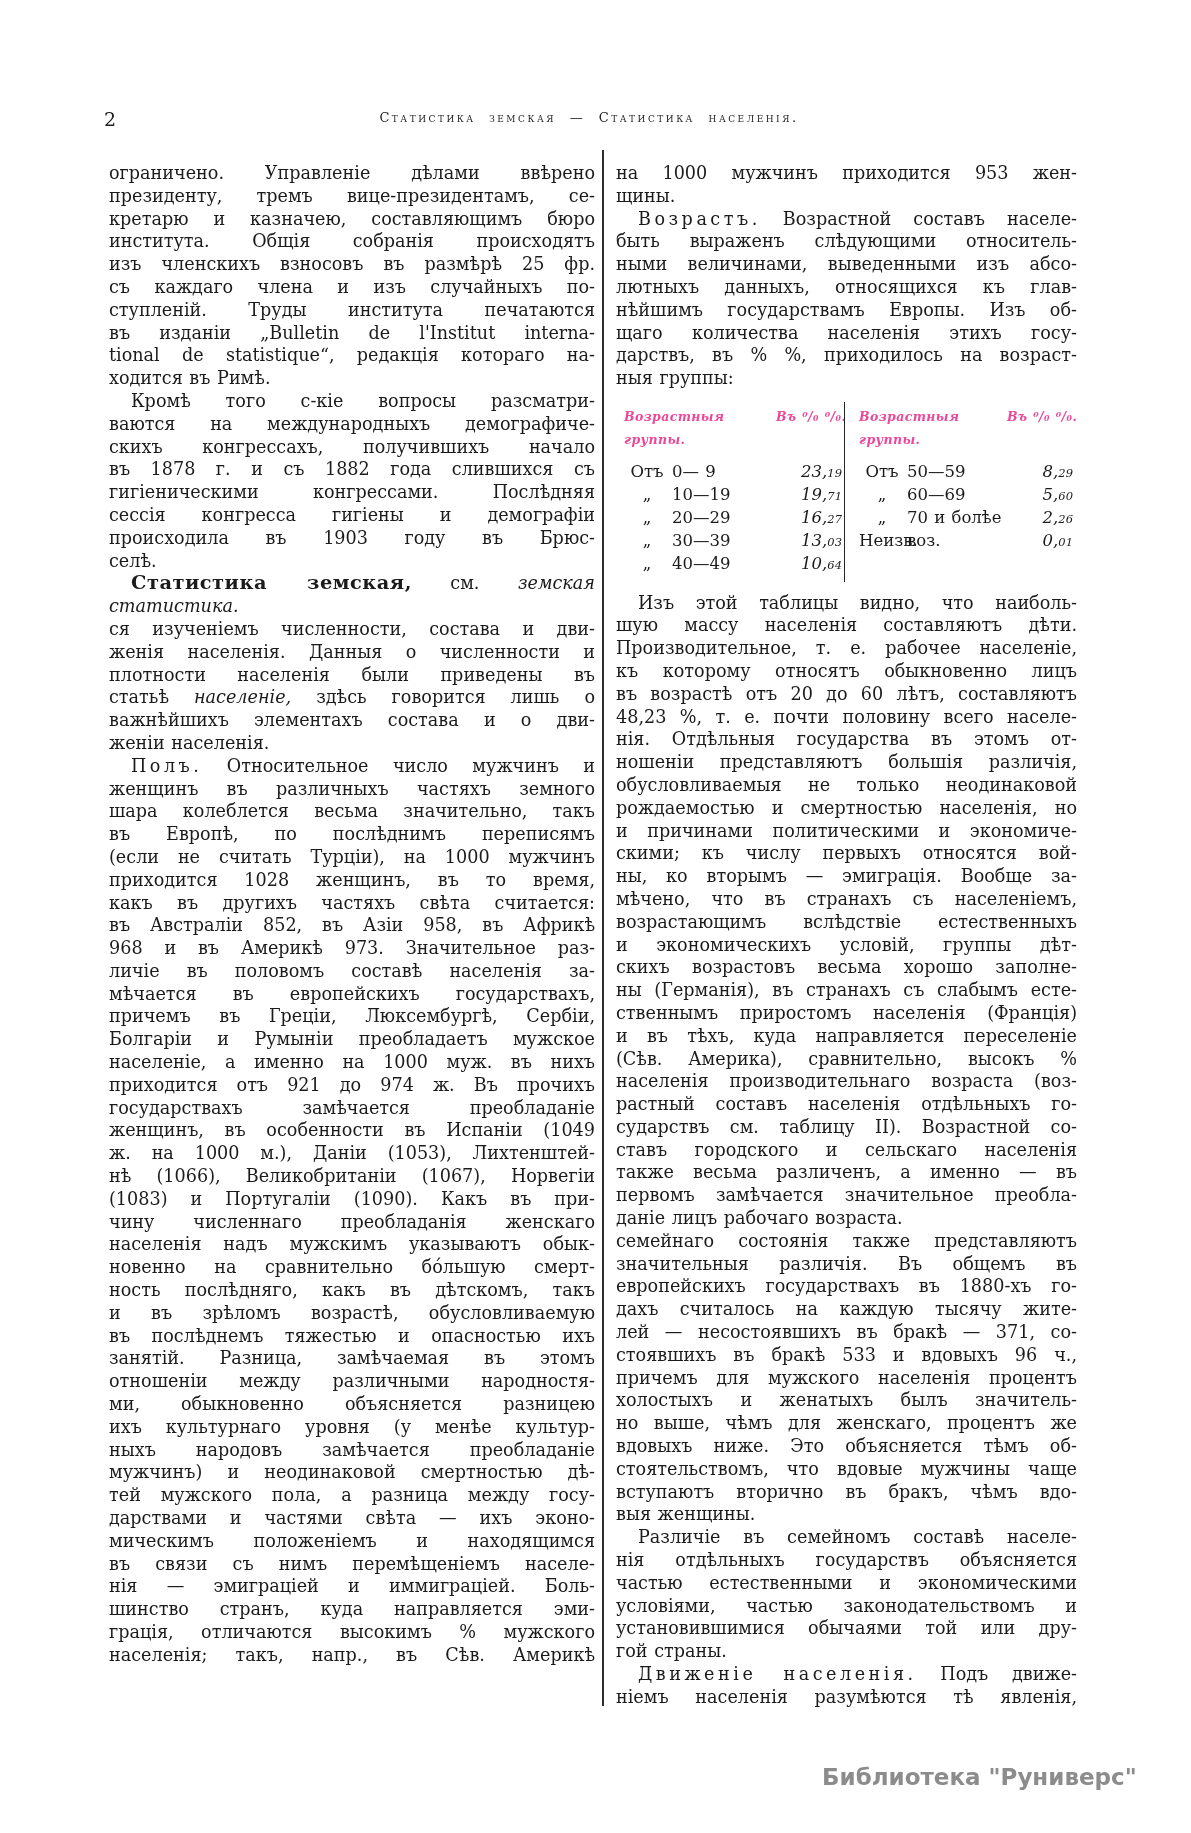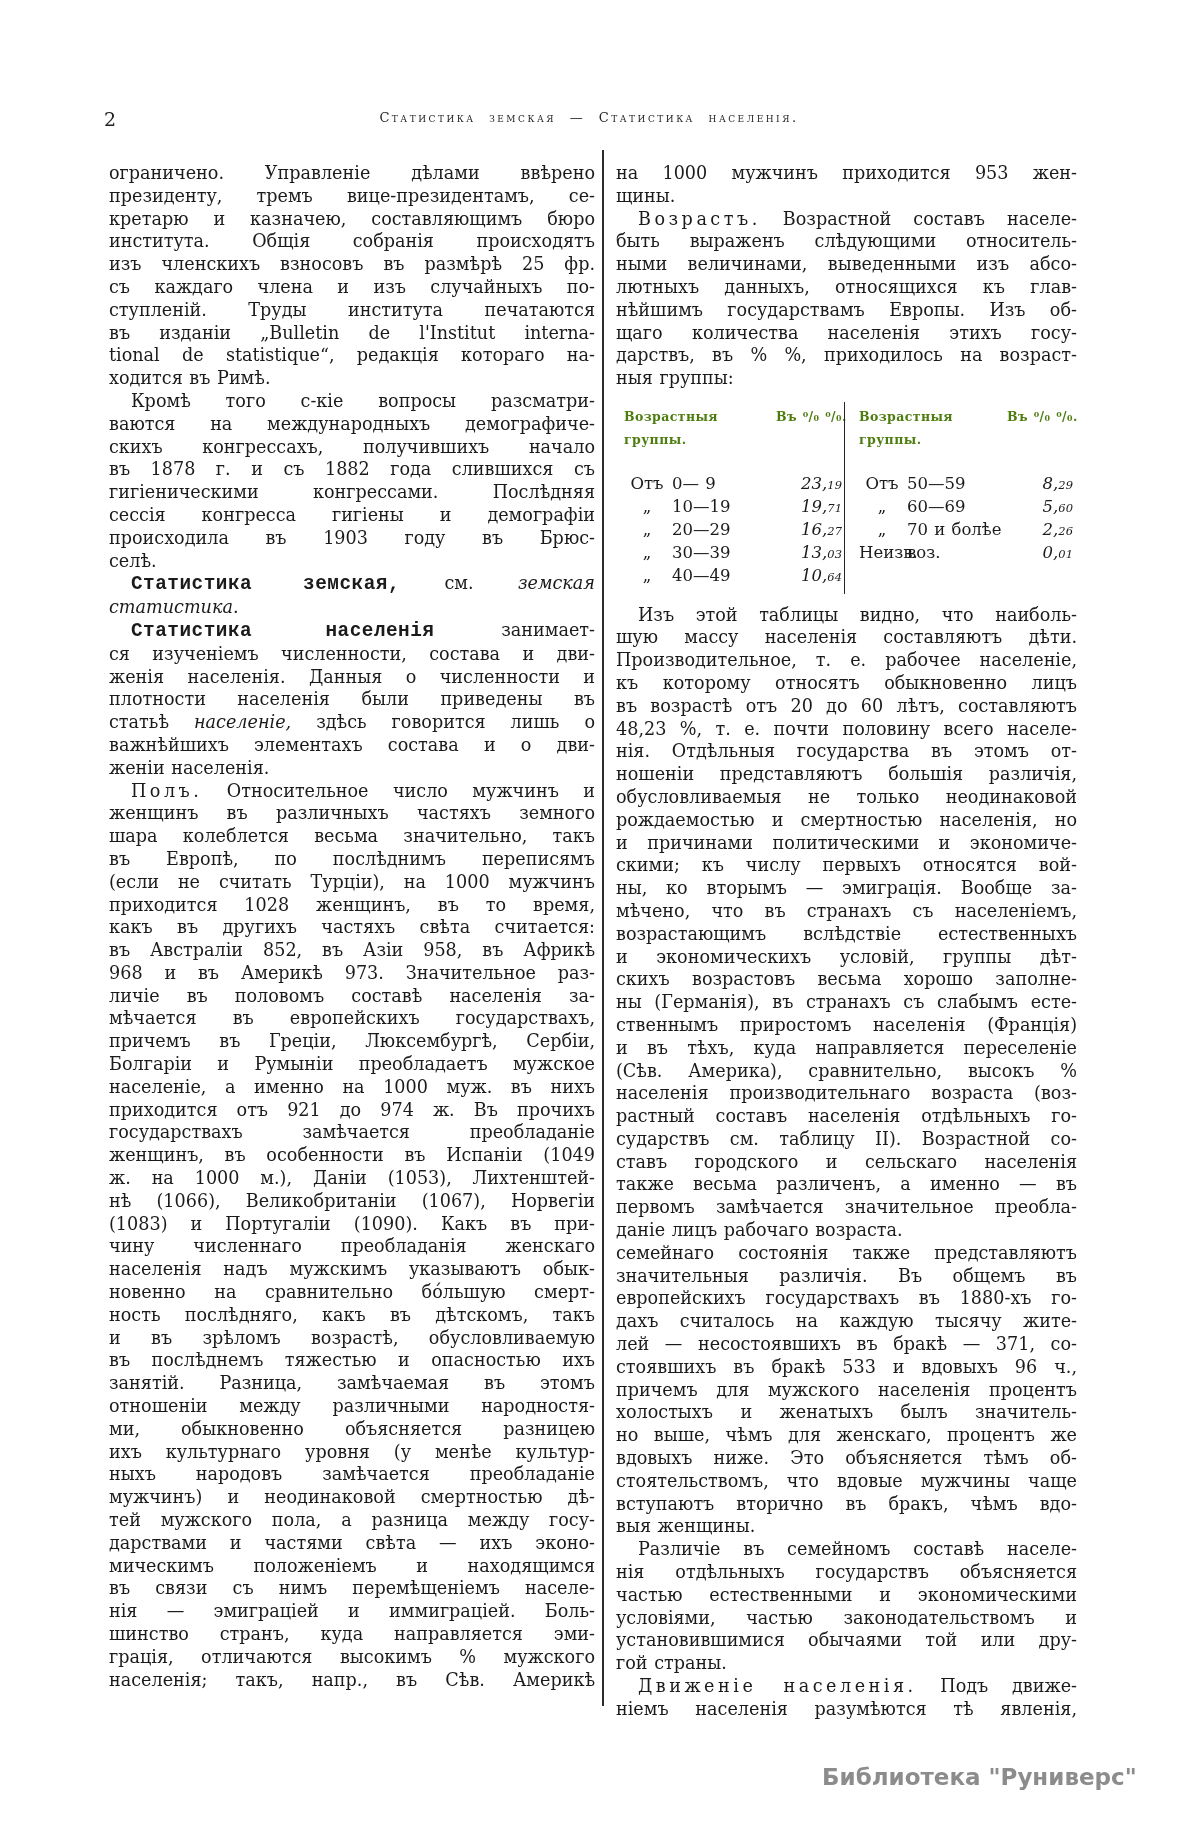--- a/index.html
+++ b/index.html
@@ -21,28 +21,28 @@
   .col {
     position:absolute; top:162px; font-size:17.6px; line-height:22.8px; color:#1b1b1b;
     word-spacing:1px;
   }
   .col-left  { left:109px; width:486px; }
   .col-right { left:616px; width:461px; }
   .line { text-align:justify; text-align-last:justify; }
   .line.end { text-align-last:left; }
   .line.indent { text-indent:22px; }
   .s-n { }
-  .s-b { font-weight:bold; font-size:1.1em; letter-spacing:0.5px;font-family:Liberation Mono, monospace; }
+  .s-b { font-weight:bold; font-size:1.1em; letter-spacing:0.5px; }
   .s-i { font-style:italic; }
   .s-sp { letter-spacing:3.5px; }
   
   .agetable { display:flex; margin:12px 0 10px 6px; }
   .t-half { width:222px; padding:4px 2px 6px 2px; }
   .t-half.righthalf { border-left:1.5px solid #242424; width:231px; padding-left:14px; }
-  .t-head { display:flex; font-size:12.5px; font-weight:bold; letter-spacing:0.4px; margin-bottom:21px; color:#4d7c0f; }
+  .t-head { display:flex; font-size:12.5px; font-weight:bold; letter-spacing:0.4px; margin-bottom:9px; color:#ec4899;font-style:italic; }
   .t-head .h1 { flex:1; }
   .t-head .h2 { width:66px; text-align:right; white-space:nowrap; }
   .t-row { display:flex; font-size:16.5px; line-height:22px; }
   .t-prefix { width:46px; text-align:center; }
   .t-range { flex:1; padding-left:2px; }
   .t-val { width:56px; text-align:right;font-style:italic; }
   .t-val .dec { font-size:11.5px; }
   .watermark {
     position:absolute; left:822px; top:1764px;
     font-family:"DejaVu Sans", sans-serif; font-weight:bold; font-size:23px; color:#8c8c8c;
@@ -70,21 +70,20 @@
       <div class="line indent"><span class="s-n">Кромѣ того с-кіе вопросы разсматри-</span></div>
       <div class="line"><span class="s-n">ваются на международныхъ демографиче-</span></div>
       <div class="line"><span class="s-n">скихъ конгрессахъ, получившихъ начало</span></div>
       <div class="line"><span class="s-n">въ 1878 г. и съ 1882 года слившихся съ</span></div>
       <div class="line"><span class="s-n">гигіеническими конгрессами.  Послѣдняя</span></div>
       <div class="line"><span class="s-n">сессія конгресса гигіены и демографіи</span></div>
       <div class="line"><span class="s-n">происходила въ 1903 году въ Брюс-</span></div>
       <div class="line end"><span class="s-n">селѣ.</span></div>
       <div class="line indent"><span class="s-b">Статистика земская,</span><span class="s-n"> см. </span><span class="s-i">земская</span></div>
       <div class="line end"><span class="s-i">статистика.</span></div>
-      <div class="line indent"><span class="s-b">Статистика населенія</span><span class="s-n"> занимает-</span></div>
       <div class="line"><span class="s-n">ся изученіемъ численности, состава и дви-</span></div>
       <div class="line"><span class="s-n">женія населенія.  Данныя о численности и</span></div>
       <div class="line"><span class="s-n">плотности населенія были приведены въ</span></div>
       <div class="line"><span class="s-n">статьѣ </span><span class="s-i">населеніе,</span><span class="s-n"> здѣсь говорится лишь о</span></div>
       <div class="line"><span class="s-n">важнѣйшихъ элементахъ состава и о дви-</span></div>
       <div class="line end"><span class="s-n">женіи населенія.</span></div>
       <div class="line indent"><span class="s-sp">Полъ.</span><span class="s-n"> Относительное число мужчинъ и</span></div>
       <div class="line"><span class="s-n">женщинъ въ различныхъ частяхъ земного</span></div>
       <div class="line"><span class="s-n">шара колеблется весьма значительно, такъ</span></div>
       <div class="line"><span class="s-n">въ Европѣ, по послѣднимъ переписямъ</span></div>

